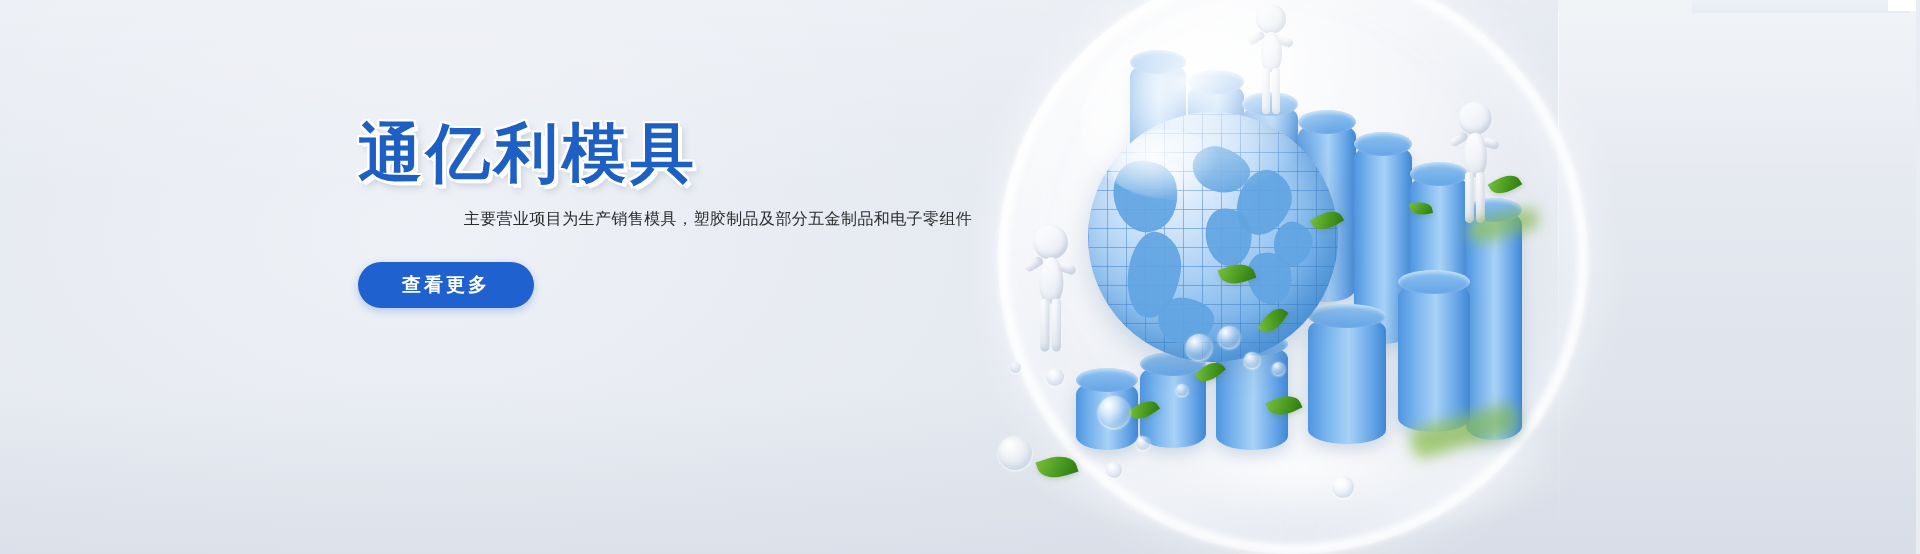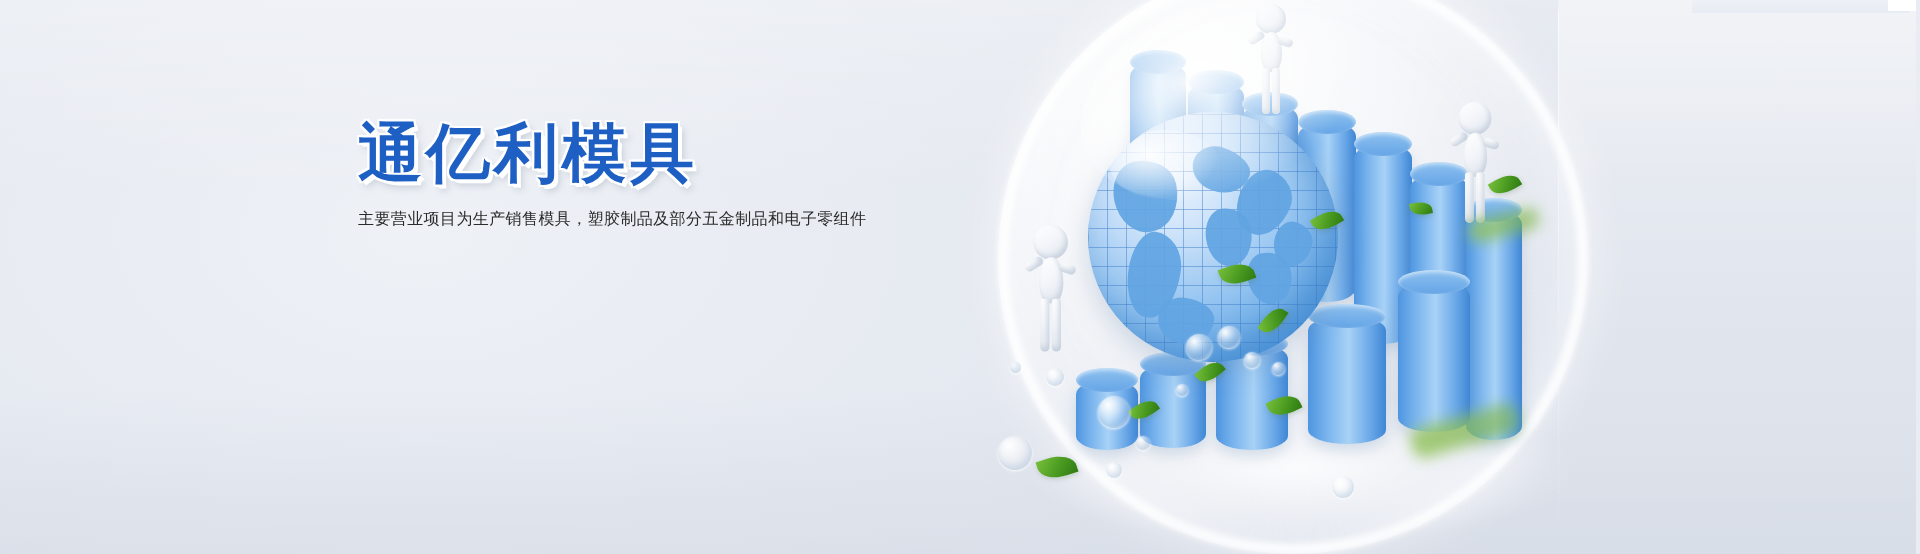--- a/index.html
+++ b/index.html
@@ -77,20 +77,21 @@
     color: #1b1b1b;
     white-space: nowrap;
   }
   .desc {
     margin: 22px 0 0 0;
     font-size: 16px;
     font-weight: 500;
     letter-spacing: 0.4px;
     color: #2b2b2b;
     white-space: nowrap;
+    text-align: center;
   }
   .cta {
     display: inline-block;
     margin-top: 32px;
     padding: 0 44px;
     height: 46px;
     line-height: 46px;
     border: none;
     border-radius: 23px;
     background: #1f62cf;
@@ -339,15 +340,16 @@
         <div class="art-layer drop" style="left: 196px; top: 420px; width: 12px; height: 12px;"></div>
         <div class="art-layer drop" style="left: 292px; top: 398px; width: 13px; height: 13px;"></div>
         <div class="art-layer drop" style="left: 126px; top: 498px; width: 16px; height: 16px;"></div>
       </div>
     <div class="art-layer sphere-gloss"></div>
   </div>
 
   <div class="copy">
     <h1 class="headline">通亿利模具</h1>
     <p class="desc">主要营业项目为生产销售模具，塑胶制品及部分五金制品和电子零组件</p>
+    <button class="cta">查看更多</button>
   </div>
 
 </div>
 
 </body></html>

